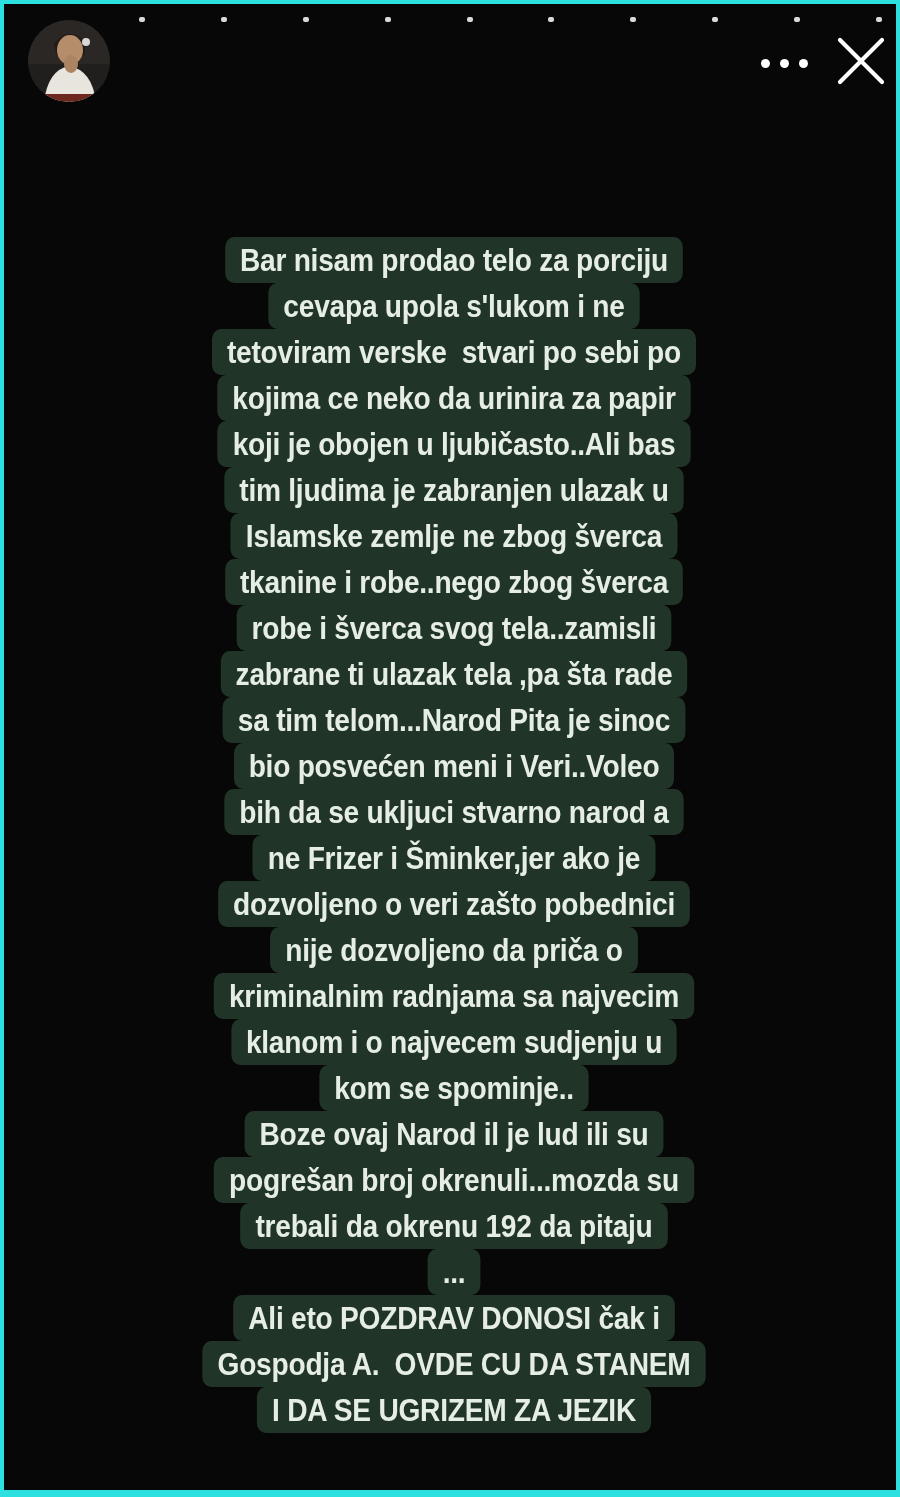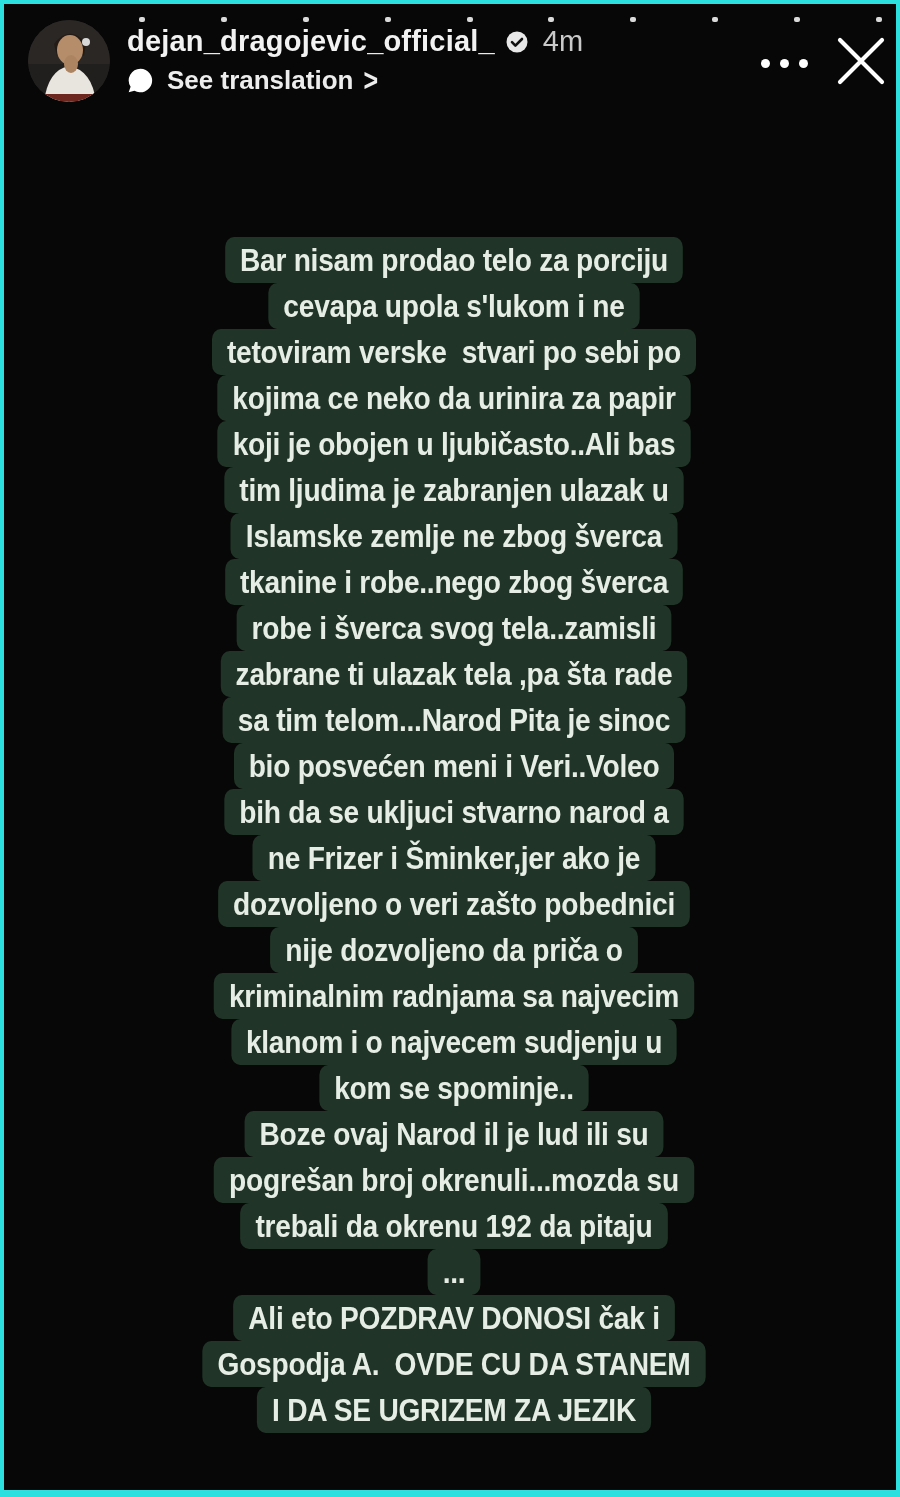--- a/index.html
+++ b/index.html
@@ -84,37 +84,20 @@
           <rect width="82" height="44" fill="#2a2724"></rect>
           <path d="M26 24 Q41 4 58 23 L56 36 Q41 26 29 36 Z" fill="#241b15"></path>
           <ellipse cx="42" cy="30" rx="13" ry="15" fill="#b68d6a"></ellipse>
           <path d="M16 82 Q20 50 41 46 Q64 50 68 82 Z" fill="#e8e4de"></path>
           <ellipse cx="43" cy="44" rx="7" ry="9" fill="#ad8462"></ellipse>
           <rect y="74" width="82" height="8" fill="#6e271f"></rect>
           <circle cx="58" cy="22" r="4" fill="#d8d8d8"></circle>
         </g>
       </svg>
     </div>
-    <div class="header-info">
-      <div class="row1">
-        <span class="username">dejan_dragojevic_official_</span>
-        <svg class="badge" viewBox="0 0 24 24">
-          <circle cx="12" cy="12" r="10.5" fill="#e8e8e8"></circle>
-          <path d="M7 12.2 L10.4 15.6 L17 9" fill="none" stroke="#111" stroke-width="2.6" stroke-linecap="round" stroke-linejoin="round"></path>
-        </svg>
-        <span class="timestamp">4m</span>
-      </div>
-      <div class="row2">
-        <svg class="bubble-icon" viewBox="0 0 24 24">
-          <path d="M12 1.5 A 10.5 10.5 0 1 1 6.6 21.1 L1.5 22.5 L3.2 17.6 A 10.5 10.5 0 0 1 12 1.5 Z" fill="#fff"></path>
-        </svg>
-        <span class="see-translation">See translation</span>
-        <span class="chevron">&gt;</span>
-      </div>
-    </div>
   </div>
 
   <div class="more-options">
     <i></i>
       <i></i>
       <i></i>
   </div>
 
   <svg class="close-btn" viewBox="0 0 66 66">
     <path d="M12 12 L54 54 M54 12 L12 54" stroke="#fff" stroke-width="4.2" stroke-linecap="round"></path>

